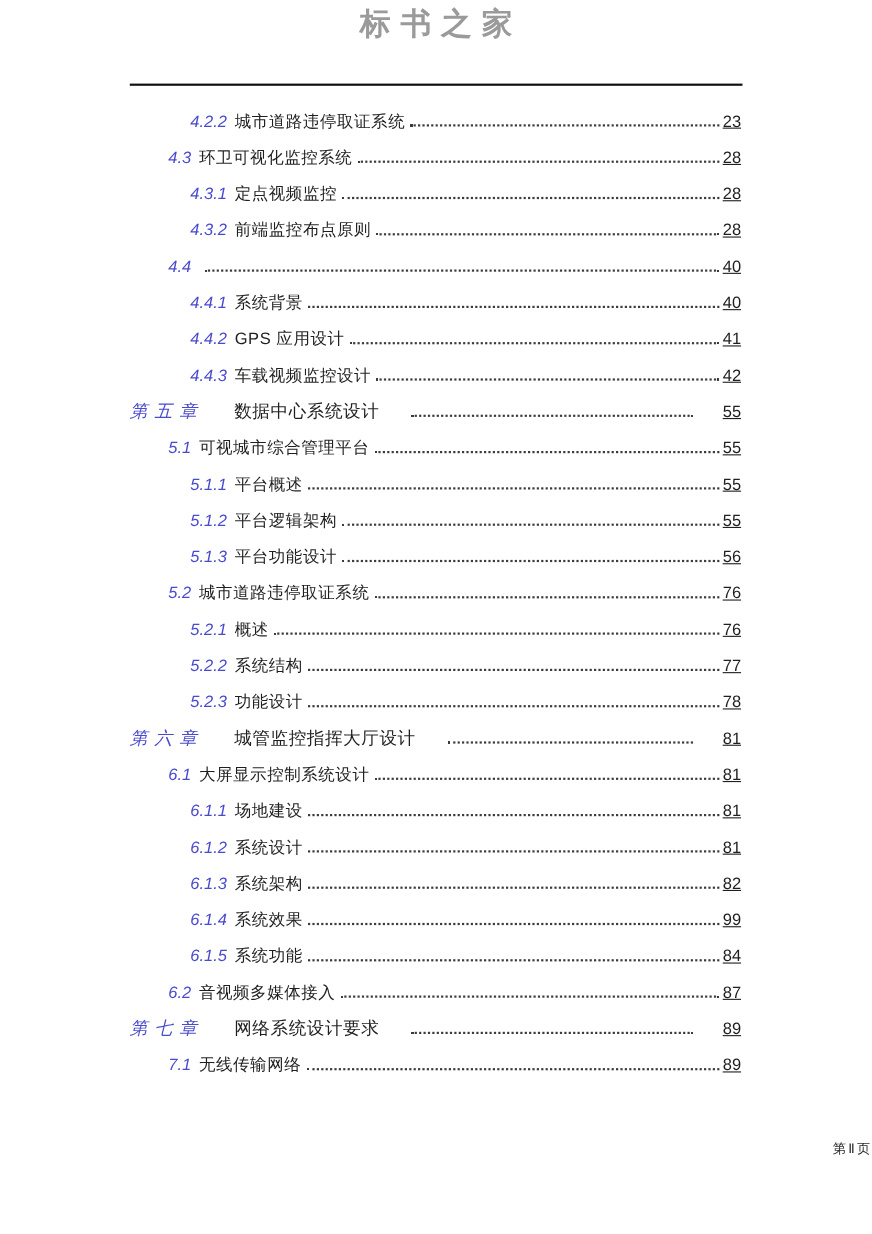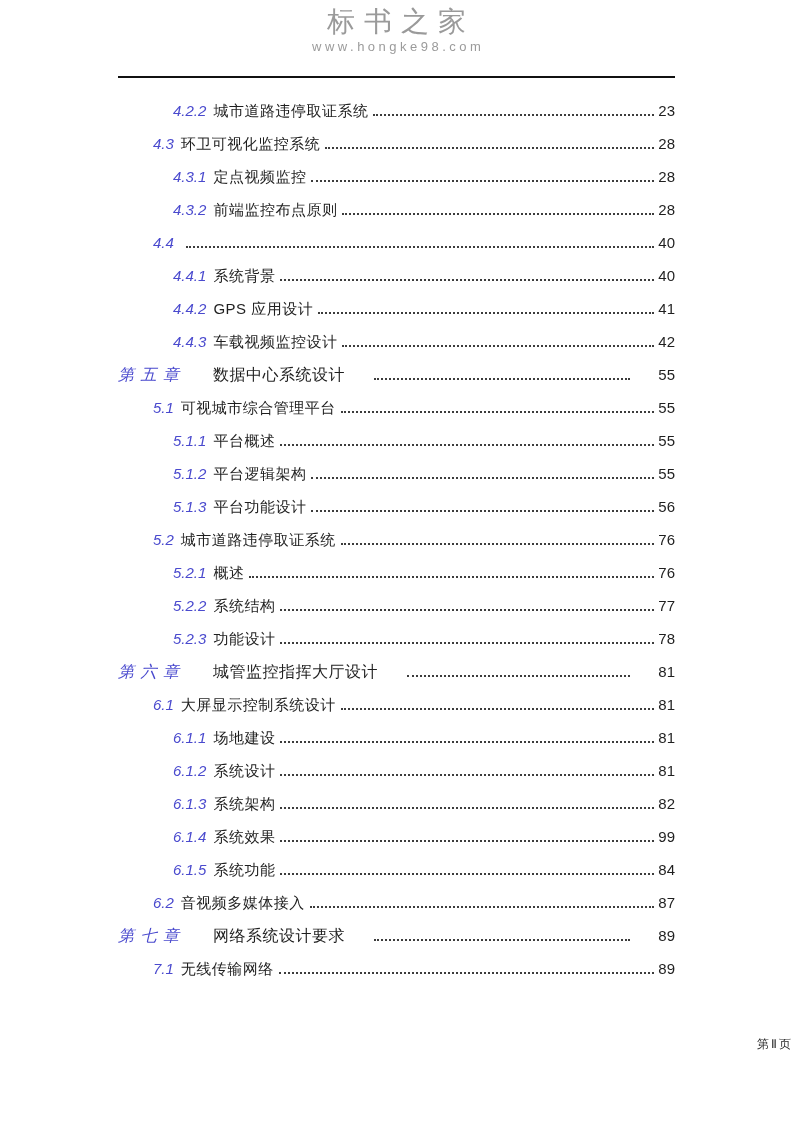--- a/index.html
+++ b/index.html
@@ -9,21 +9,21 @@
     position: relative;
     font-family: "Liberation Sans", sans-serif;
     color: #1f1f1f;
     overflow: hidden;
   }
   .page { position: absolute; inset: 0; background: #ffffff; }
 
   
   .hdr { text-align: center; padding-top: 6px; }
   .logo {
-    font-size: 28px; font-weight: normal; color: #9a9a9a;
+    font-size: 28px; font-weight: bold; color: #9a9a9a;
     letter-spacing: 9px; text-indent: 9px; line-height: 32px;
   }
   .logo-url {
     font-size: 13px; color: #9b9b9b; letter-spacing: 3.5px;
     text-indent: 3.5px; line-height: 16px; margin-top: 1px;
   }
   .hdr-rule {
     position: absolute; left: 118px; top: 76px; width: 557px;
     height: 0; border-top: 2px solid #111111;
   }
@@ -39,36 +39,35 @@
   .toc-row.lvl-2 { padding-left: 35px; }
   .toc-row.lvl-3 { padding-left: 55px; }
   .toc-num { color: #4a4ace; margin-right: 7px; flex: none; font-style: italic; }
   .toc-row.lvl-1 .toc-num { margin-right: 9px; letter-spacing: 1px; }
   .toc-title { color: #1f1f1f; letter-spacing: 0.5px; flex: none; }
   .toc-leader {
     flex: 1 1 auto; min-width: 24px;
     border-bottom: 2px dotted #3c3c3c;
     margin: 0 3px 0 5px;
   }
-  .toc-page { color: #1f1f1f; font-size: 15px; flex: none; text-align: right; min-width: 18px; }
+  .toc-page { color: #1f1f1f; font-size: 15px; flex: none; min-width: 18px; text-decoration: underline; }
 
   
   .ftr {
     position: absolute; left: 0; top: 1036px; width: 100%;
     text-align: right; font-size: 12px; color: #2b2b2b; letter-spacing: 2px;
   }
 </style>
 </head>
 <body>
 
 <div class="page">
 
   <header class="hdr">
     <div class="logo">标书之家</div>
-    <div class="logo-url">www.hongke98.com</div>
   </header>
 
   <div class="hdr-rule"></div>
 
   <main class="toc" id="toc-rows">
     <div class="toc-row lvl-3">
       <span class="toc-num">4.2.2</span>
       <span class="toc-title">城市道路违停取证系统</span>
       <span class="toc-leader"></span>
       <span class="toc-page">23</span>

